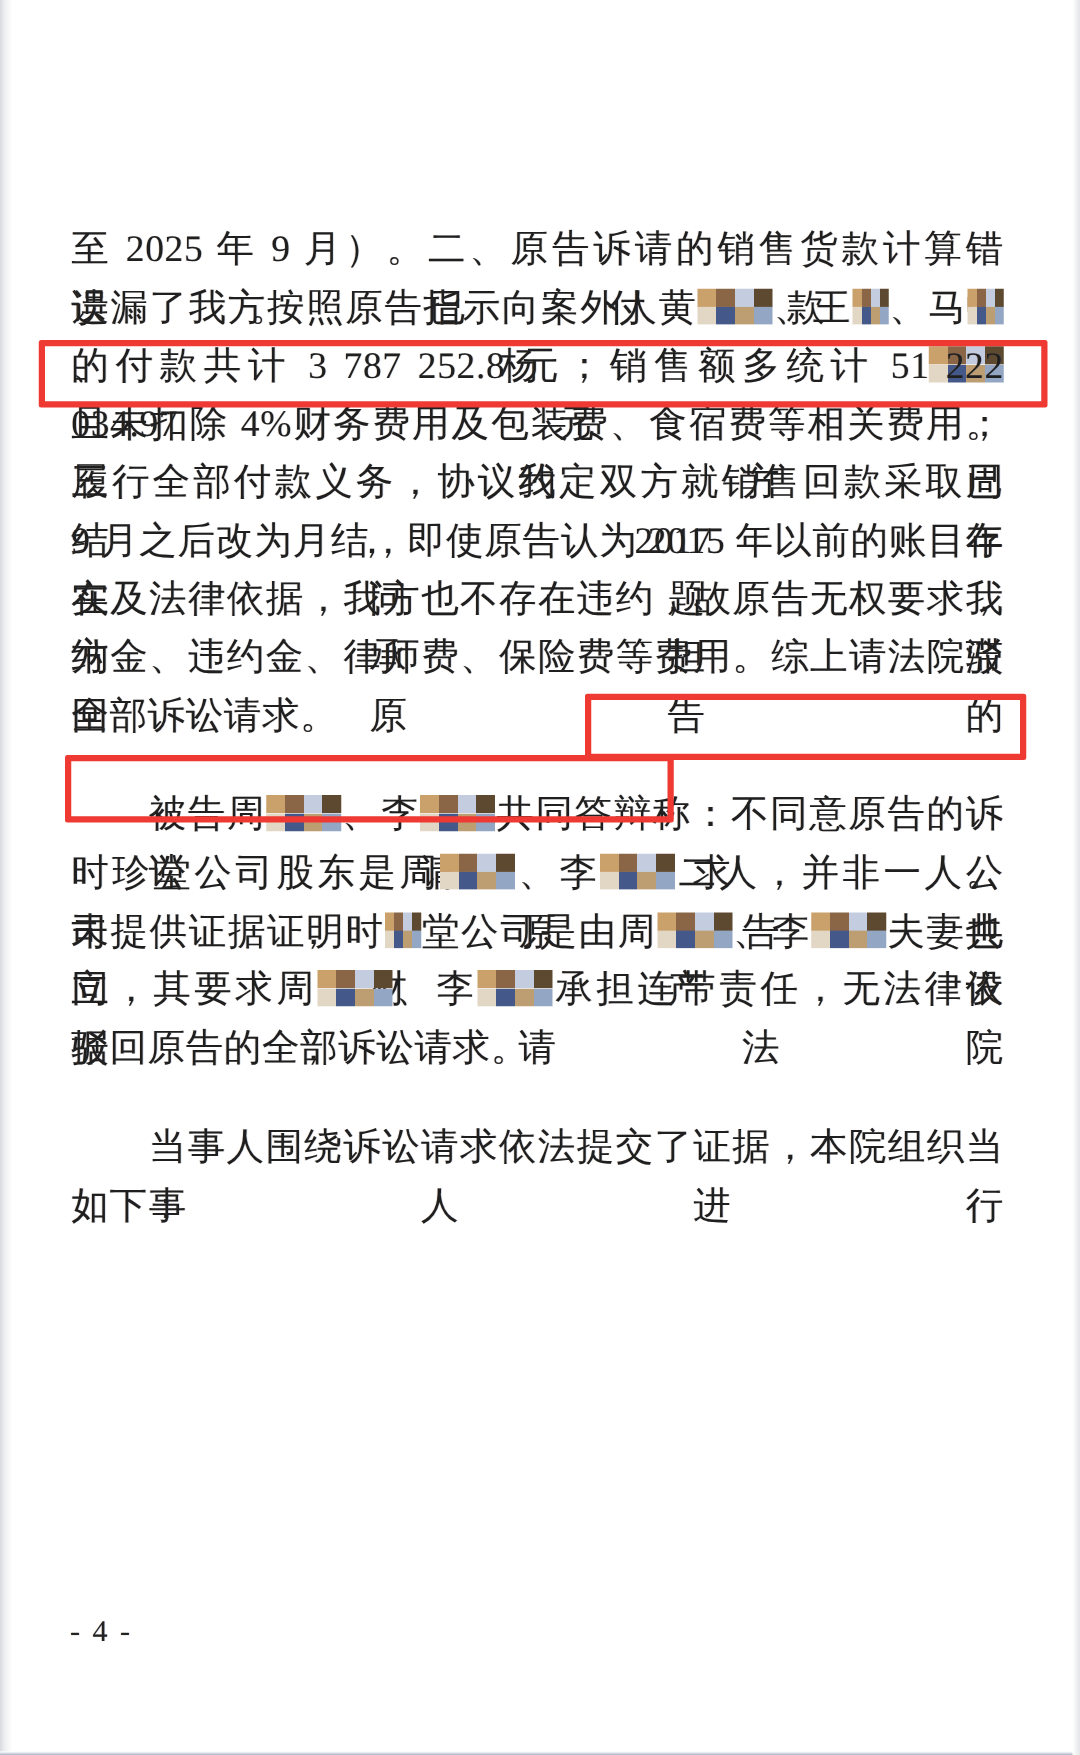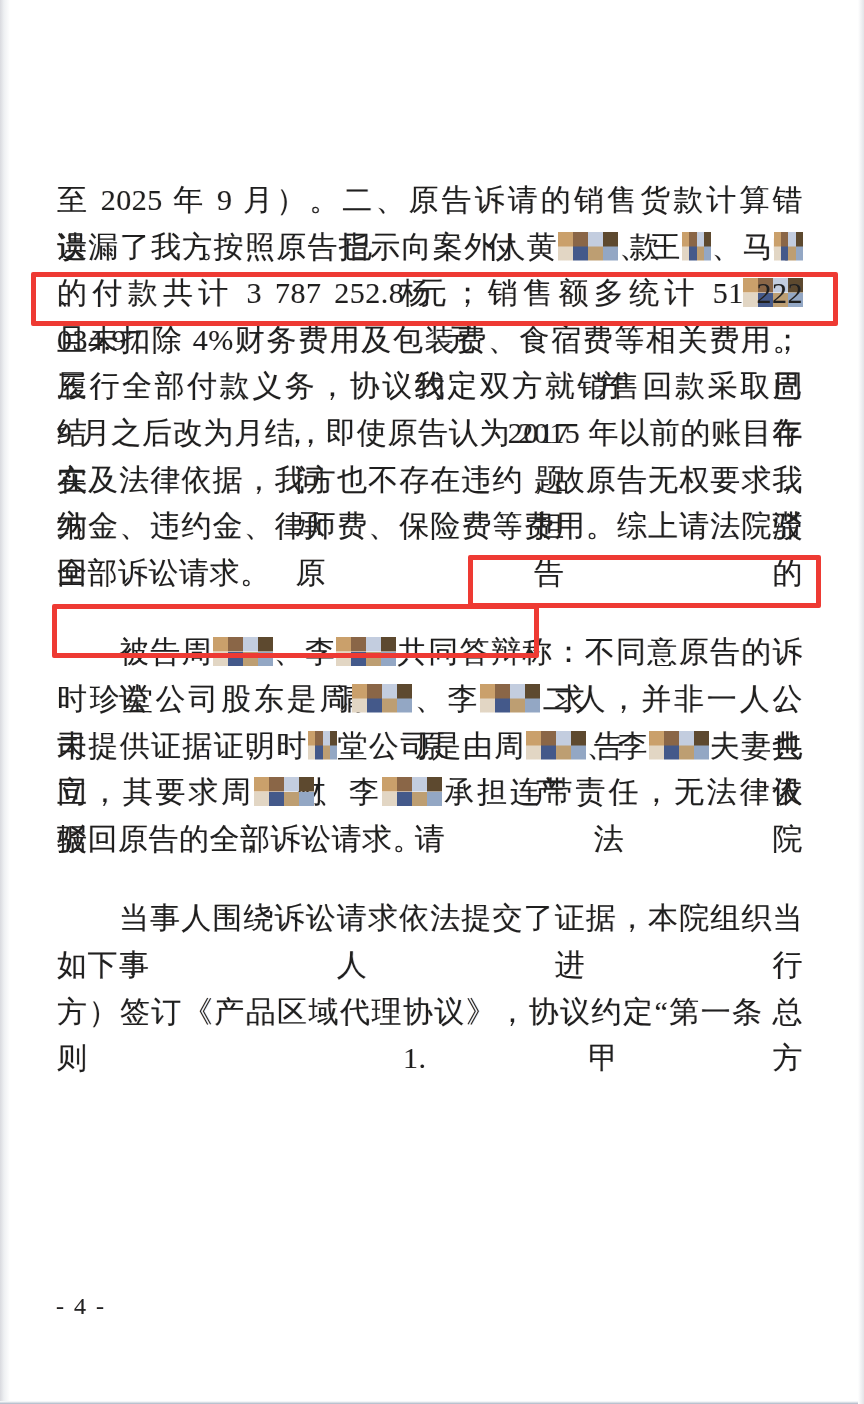--- a/index.html
+++ b/index.html
@@ -80,21 +80,20 @@
       <div class="line full"><span class="run">实及法律依据，我方也不存在违约，故原告无权要求我方承担滞</span></div>
       <div class="line full"><span class="run">纳金、违约金、律师费、保险费等费用。综上请法院驳回原告的</span></div>
       <div class="line"><span class="run">全部诉讼请求。</span></div>
       <div class="line indent full"><span class="run">被告周</span><span class="mosaic w2"></span><span class="run">、李</span><span class="mosaic w2"></span><span class="run">共同答辩称：不同意原告的诉讼请求。</span></div>
       <div class="line full"><span class="run">时珍堂公司股东是周</span><span class="mosaic w2"></span><span class="run">、李</span><span class="mosaic w2"></span><span class="run">二人，并非一人公司，原告也</span></div>
       <div class="line full"><span class="run">未提供证据证明时</span><span class="mosaic w1"></span><span class="run">堂公司是由周</span><span class="mosaic w2"></span><span class="run">、李</span><span class="mosaic w2"></span><span class="run">夫妻共同财产设</span></div>
       <div class="line full"><span class="run">立，其要求周</span><span class="mosaic w2"></span><span class="run">、李</span><span class="mosaic w2"></span><span class="run">承担连带责任，无法律依据，请法院</span></div>
       <div class="line"><span class="run">驳回原告的全部诉讼请求。</span></div>
       <div class="line indent full"><span class="run">当事人围绕诉讼请求依法提交了证据，本院组织当事人进行</span></div>
       <div class="line"><span class="run">如下：</span></div>
-      <div class="line full"><span class="run">方）签订《产品区域代理协议》，协议约定“第一条 总则 1. 甲方</span></div>
     </div>
 
   <div class="hl hl-1"></div>
   <div class="hl hl-2"></div>
   <div class="hl hl-3"></div>
 
   <div class="page-number">- 4 -</div>
   <div class="bottom-edge"></div>
 </div>
 

